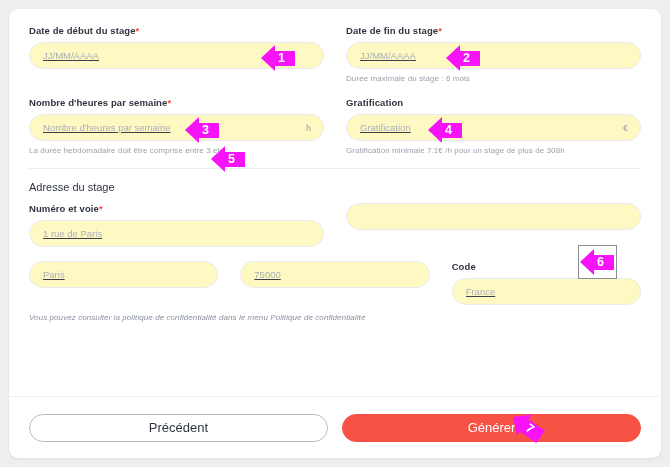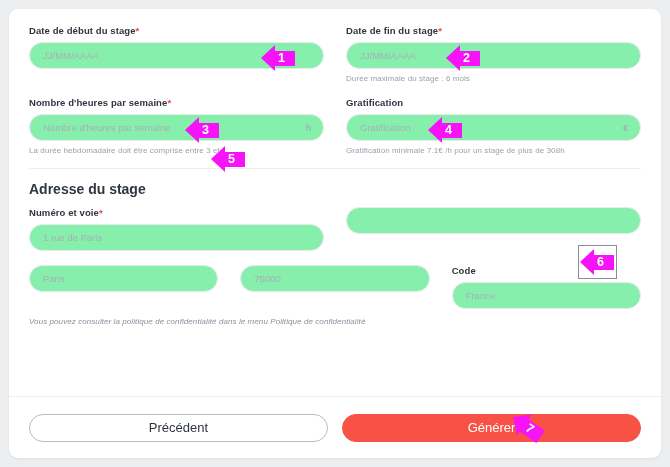--- a/index.html
+++ b/index.html
@@ -57,26 +57,27 @@
   }
   .req { color: #f0463c; font-weight: 700; }
 
   .input-wrap { position: relative; }
 
   .input {
     width: 100%;
     height: 27px;
     border: 1px solid #e9eaee;
     border-radius: 14px;
-    background: #86efac;
+    background: #fef9c3;
     font-family: "Liberation Sans", sans-serif;
     font-size: 9.5px;
     color: #3a3f4a;
     padding: 0 13px;
     outline: none;
+    text-decoration: underline;
   }
   .input::placeholder { color: #a9aeb8; }
   .input.has-suffix { padding-right: 26px; }
 
   .suffix {
     position: absolute;
     right: 13px;
     top: 50%;
     transform: translateY(-50%);
     font-size: 9px;
@@ -94,22 +95,22 @@
 
   .spacer-14 { height: 14px; }
 
   .divider {
     height: 1px;
     background: #ededf1;
     margin: 13px 0 0 0;
   }
 
   .section-title {
-    font-size: 14px;
-    font-weight: 700;
+    font-size: 11px;
+    font-weight: 400;
     color: #2f3640;
     margin: 12px 0 10px 0;
   }
 
   .privacy {
     font-size: 8px;
     font-style: italic;
     color: #8a919e;
     margin-top: 8px;
     letter-spacing: 0.01em;

